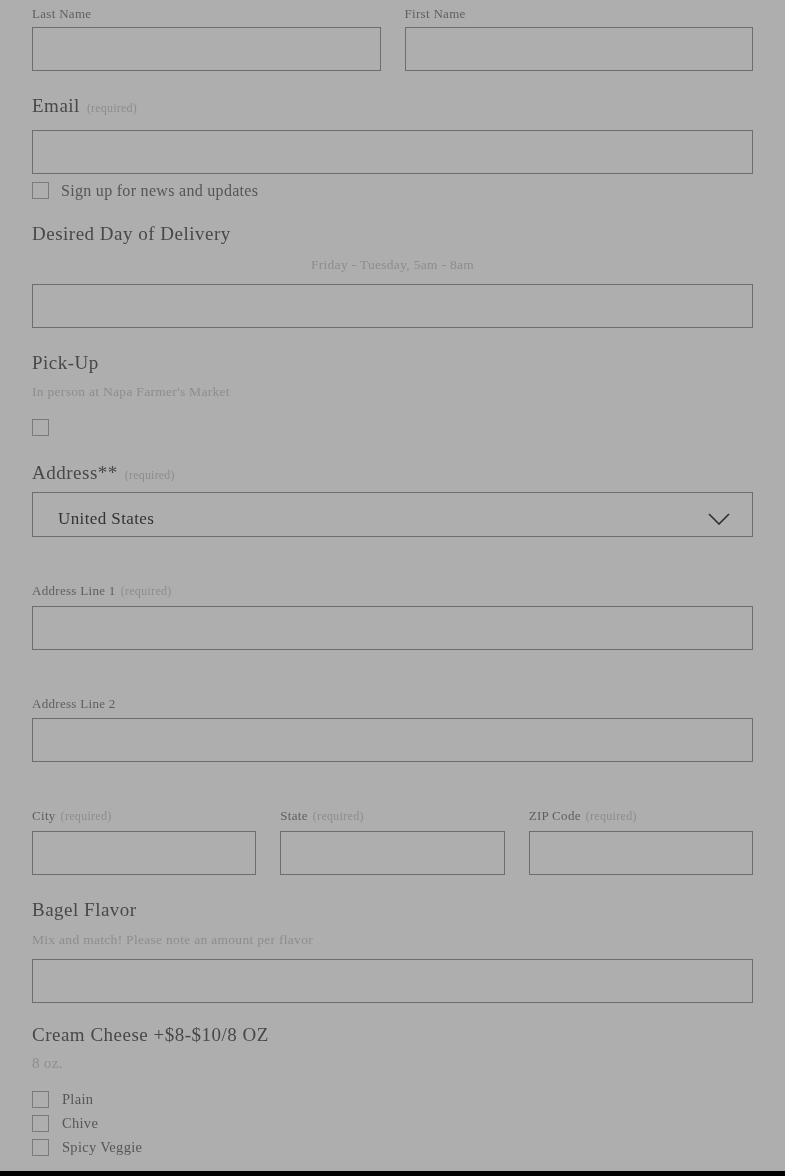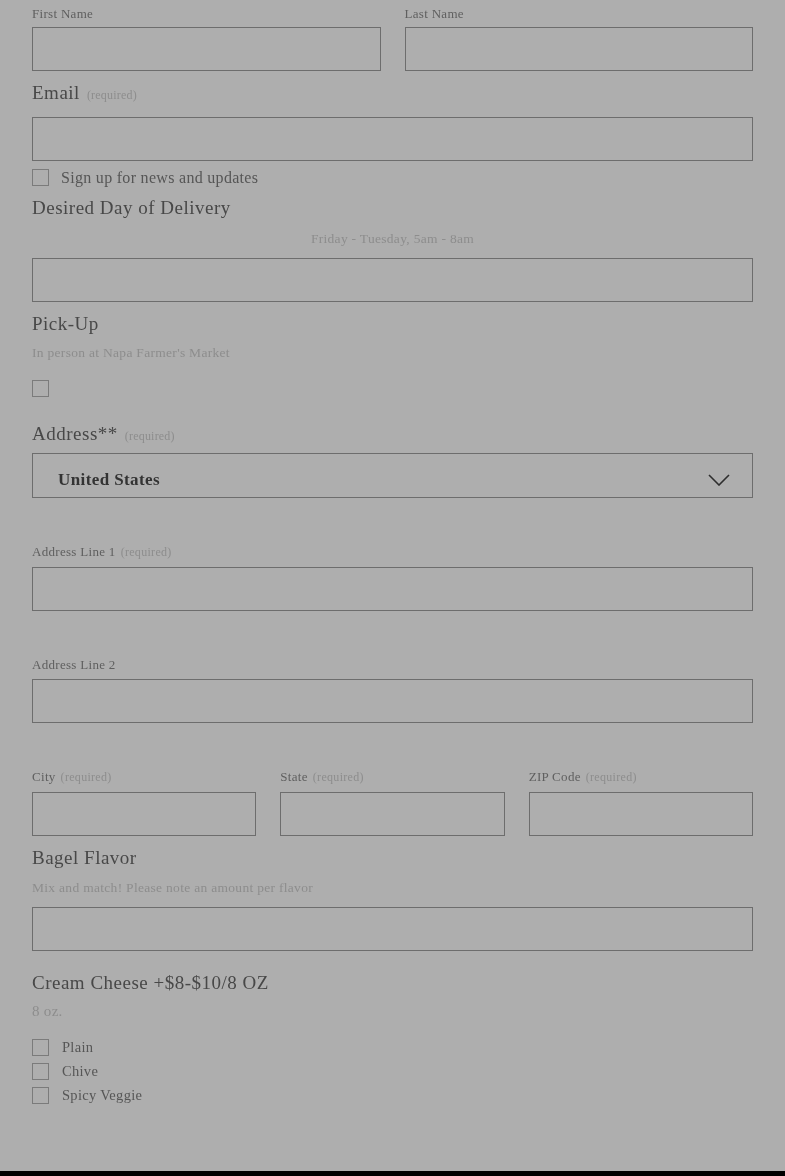--- a/index.html
+++ b/index.html
@@ -52,56 +52,55 @@
     line-height: 17px;
   }
 
   .select-box {
     margin-top: 5px;
     width: 100%; height: 45px;
     border: 1px solid #6d6d6d;
     display: flex; align-items: center;
     padding: 9px 22px 0 25px;
     cursor: pointer;
-    font-weight: bold;
   }
   .select-value {
     flex: 1 1 auto;
     font-size: 17px; color: #333333; letter-spacing: 0.4px;
   }
   .chevron { width: 22px; height: 12px; flex: 0 0 22px; }
 
   .csz-grid { display: grid; grid-template-columns: 1fr 1fr 1fr; column-gap: 24px; }
 
   .options { margin-top: 20px; }
   .options .check-row { margin-bottom: 7px; }
   .options .check-label { font-size: 14.5px; margin-left: 13px; }
 
-  .mt-sec   { margin-top: 10px; }
+  .mt-sec   { margin-top: 23px; }
   .mt-input { margin-top: 10px; }
   .mt-note  { margin-top: 12px; text-align: center; }
   .mt-big   { margin-top: 45px; font-family: Liberation Serif, serif; }
 
   .bottom-bar {
     position: absolute; left: 0; bottom: 0;
     width: 785px; height: 5px; background: #000000;
   }
 </style>
 </head>
 <body>
 
 <div class="page">
 
   <div class="name-grid">
     <div class="field">
-      <div class="field-label">First Name</div>
+      <div class="field-label">Last Name</div>
       <input class="text-input" type="text" style="margin-top: 5px;" value="">
     </div>
     <div class="field">
-      <div class="field-label">Last Name</div>
+      <div class="field-label">First Name</div>
       <input class="text-input" type="text" style="margin-top: 5px;" value="">
     </div>
   </div>
 
   <div class="mt-sec">
     <h2 class="heading"><span>Email</span><span class="req">(required)</span></h2>
     <input class="text-input mt-input" type="email" value="" style="">
     <div class="check-row" style="margin-top:8px">
       <span class="checkbox"></span>
       <span class="check-label">Sign up for news and updates</span>

